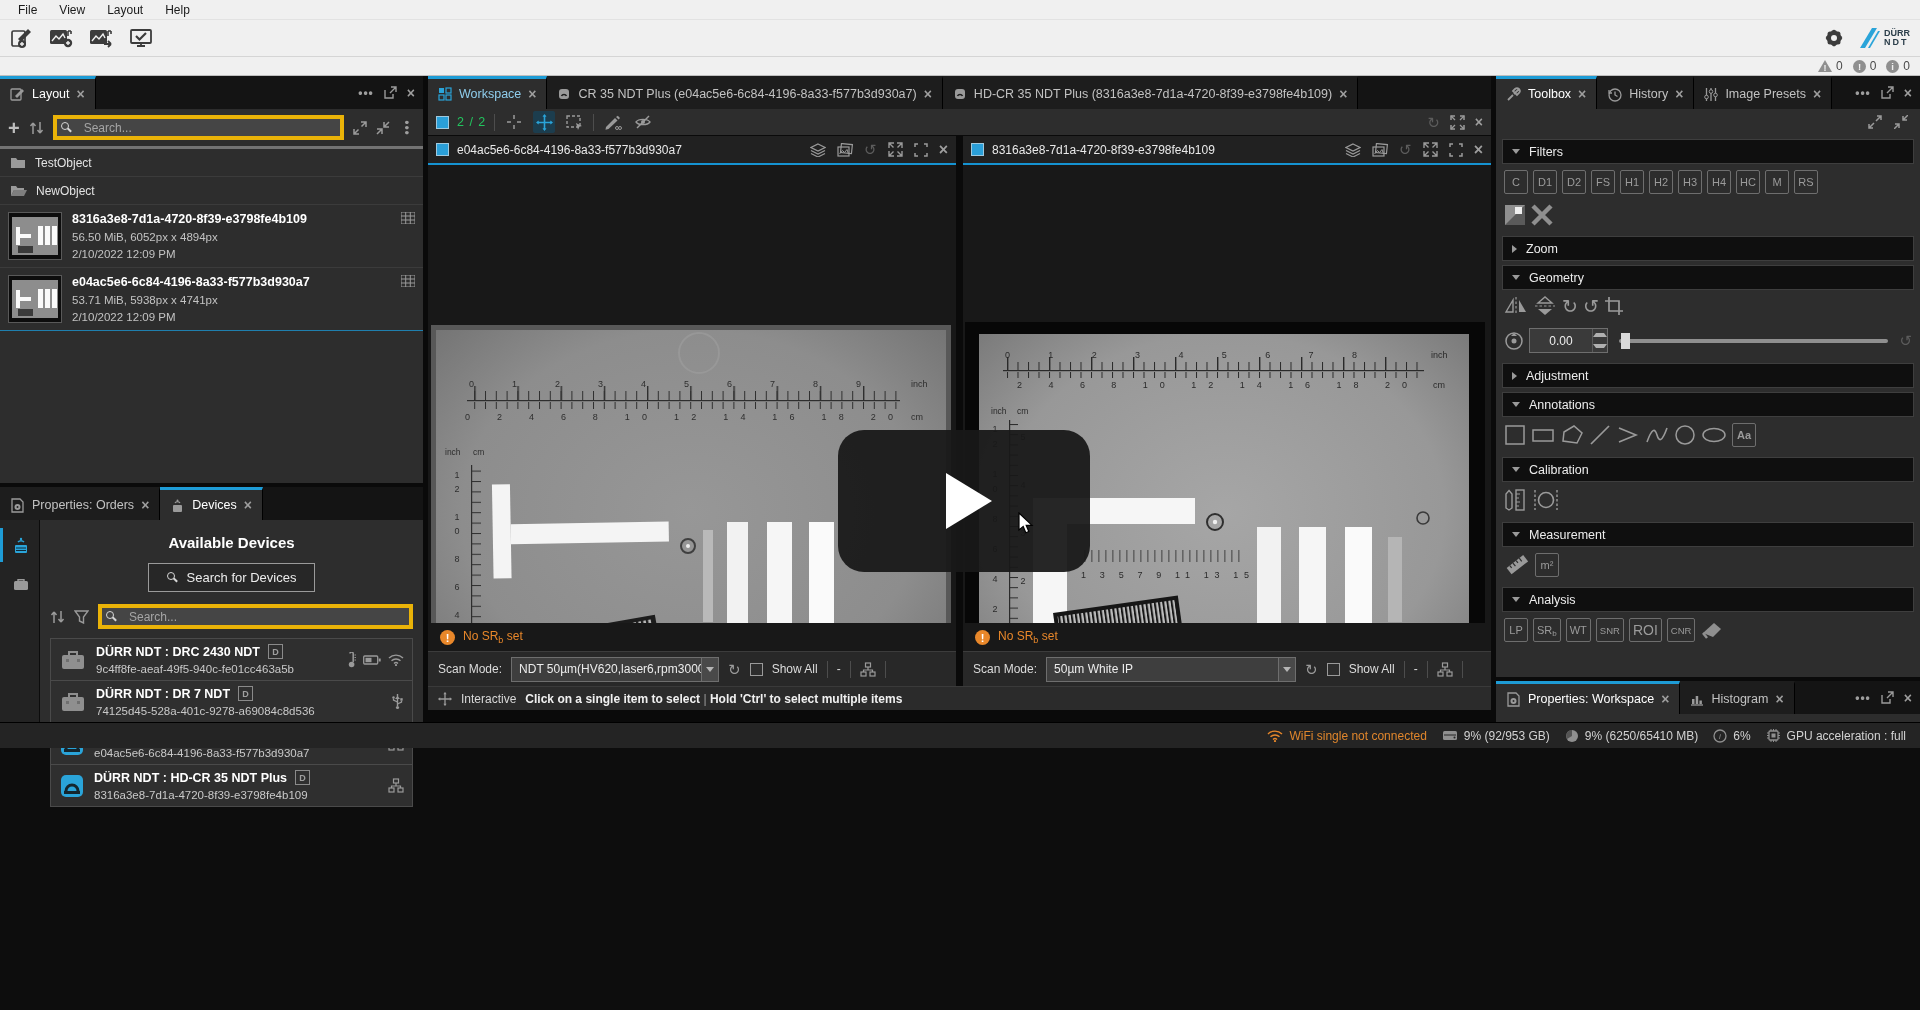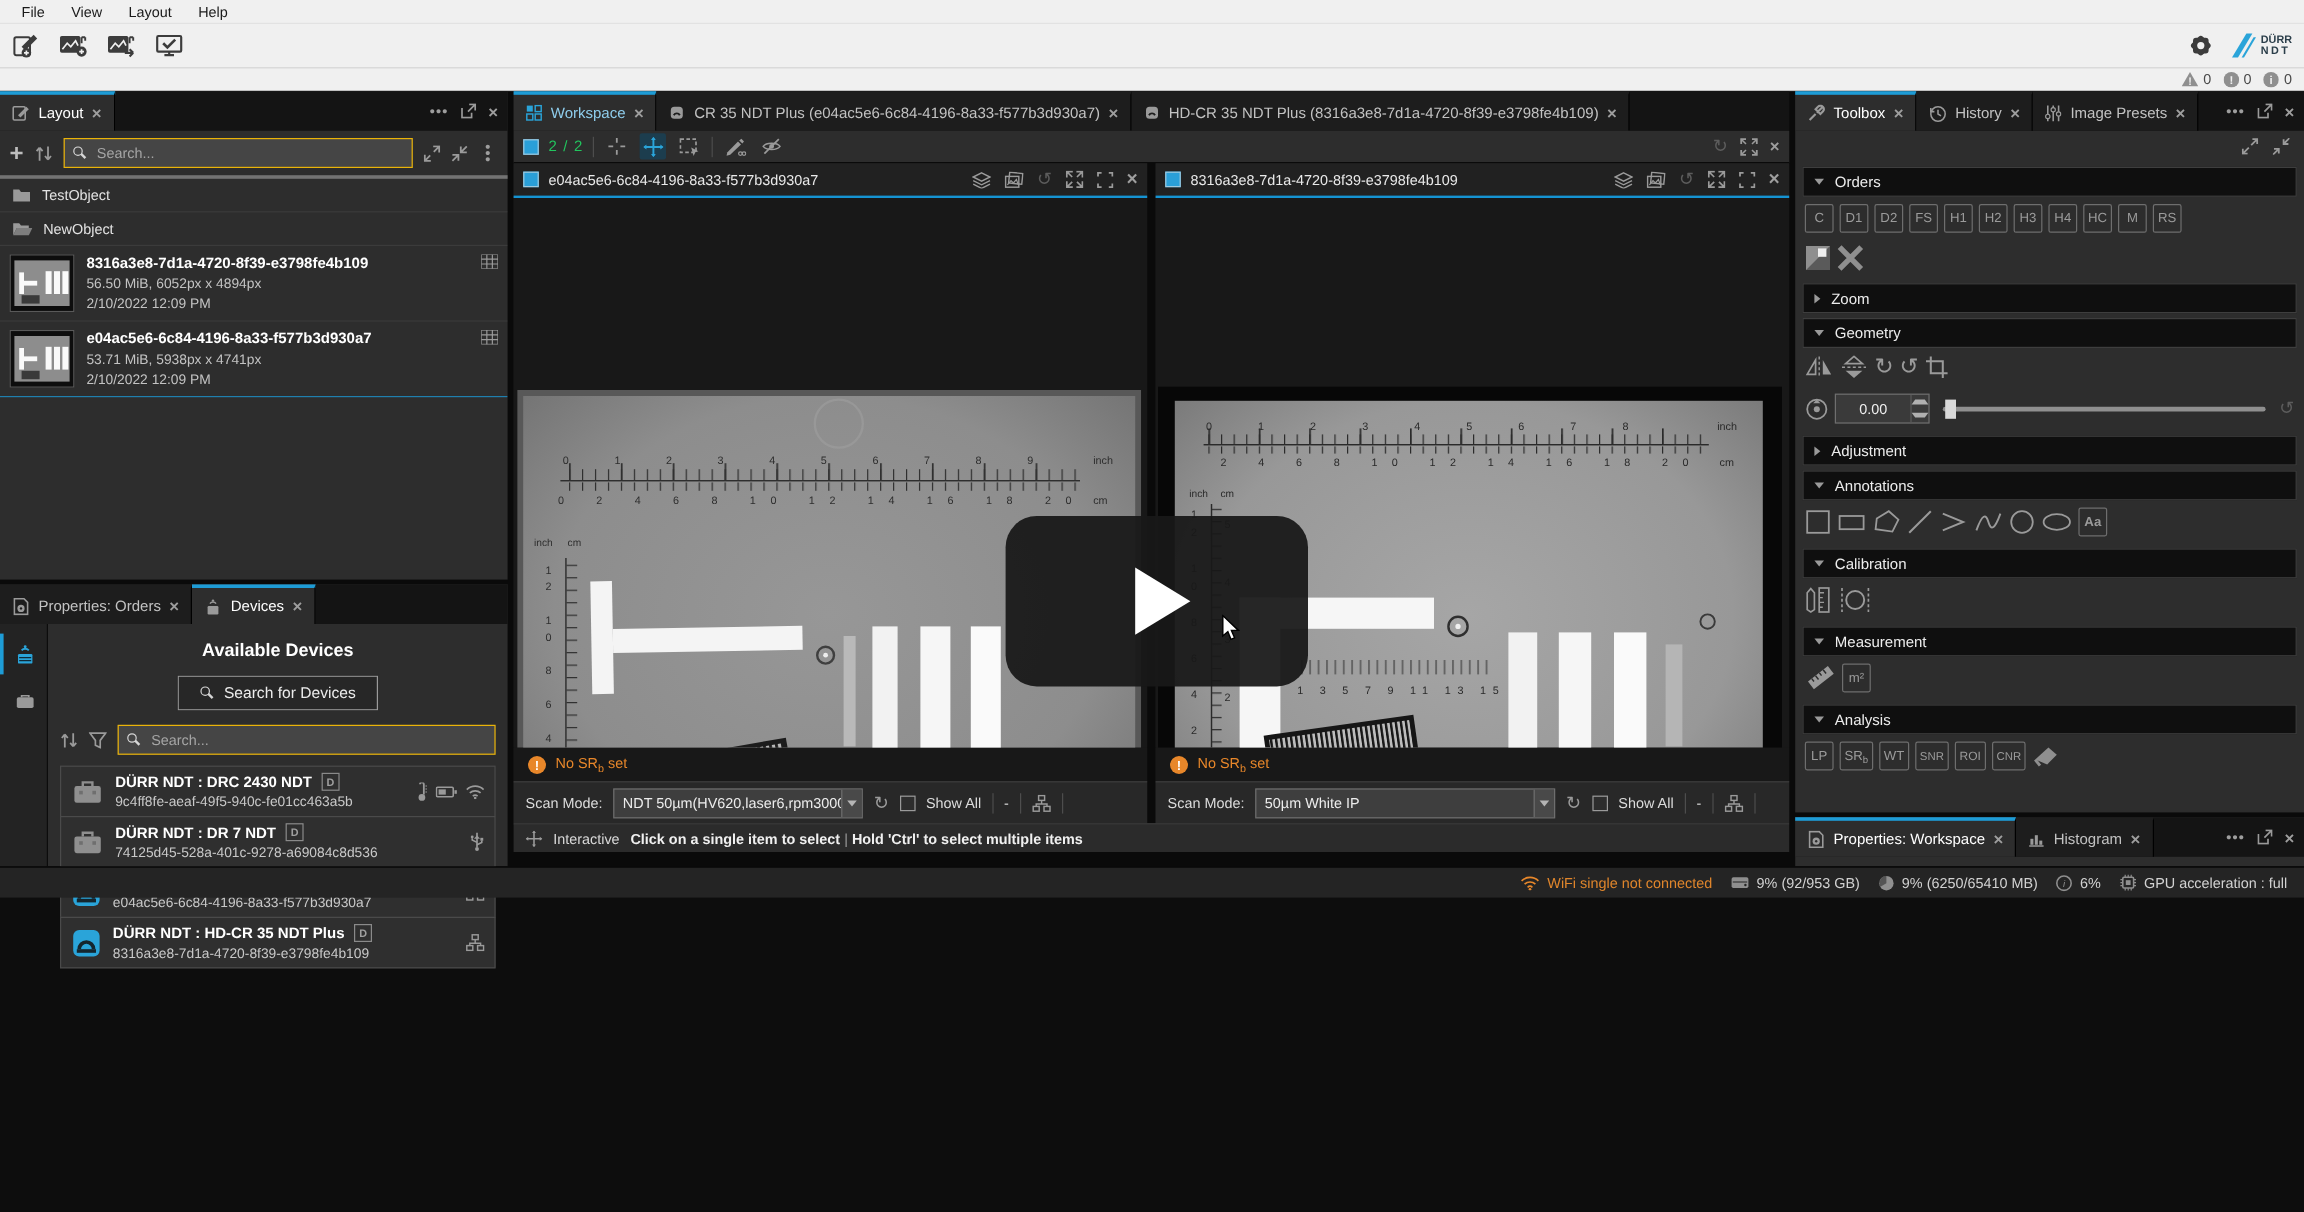--- a/index.html
+++ b/index.html
@@ -29,21 +29,21 @@
   .tab{display:flex;align-items:center;gap:7px;padding:0 10px;background:#1d1d1d;color:#c2c2c2;
        border-top:3px solid transparent;border-right:1px solid #000;font-size:12.5px;white-space:nowrap}
   .tab.active{background:#2d2d2d;border-top-color:#1e9cd6;color:#fff}
   .tab.active.bluetext{color:#8fcdec}
   .x{font-weight:bold;font-size:14px;color:#9e9e9e;line-height:1;cursor:default}
   .tabbar-right{margin-left:auto;display:flex;align-items:center;gap:10px;padding:0 8px;color:#9e9e9e}
   .dots{font-weight:bold;letter-spacing:1px;color:#9e9e9e;font-size:12px}
 
   
   .searchwrap{position:relative;flex:1;display:flex}
-  .searchwrap input{flex:1;height:25px;background:#454545;border:1px solid #eab308;color:#ddd;
+  .searchwrap input{flex:1;height:25px;background:#454545;border:4px solid #eab308;color:#ddd;
     padding:0 6px 0 27px;font-size:12px;font-family:inherit}
   .searchwrap input::placeholder{color:#a5a5a5}
   .magwrap{position:absolute;left:8px;top:7px;width:12px;height:12px}
   .mag{display:block;width:8px;height:8px;border:1.6px solid #d6d6d6;border-radius:50%;position:relative}
   .mag::after{content:'';position:absolute;width:5px;height:1.7px;background:#d6d6d6;transform:rotate(45deg);right:-4px;bottom:-2px}
 
   
   .orders{height:407px;flex:none}
   .orders-toolbar{display:flex;align-items:center;gap:9px;padding:6px 8px;flex:none}
   .plusbtn{color:#bdbdbd;font-size:20px;font-weight:bold;line-height:1}
@@ -947,21 +947,21 @@
             </span>
           <span>
               <svg class="ic" width="14" height="14" viewBox="0 0 14 14">
                 <path d="M13 5H9V1M9 5l5-5M1 9h4v4M5 9l-5 5" fill="none" stroke="currentColor" stroke-width="1.5"></path>
               </svg>
             </span>
         </div>
 
         <div class="sec-h">
             <span class="ar-d"></span>
-            <span>Orders</span>
+            <span>Filters</span>
           </div>
         <div class="sec-body">
           <span class="fbtn">C</span>
           <span class="fbtn">D1</span>
           <span class="fbtn">D2</span>
           <span class="fbtn">FS</span>
           <span class="fbtn">H1</span>
           <span class="fbtn">H2</span>
           <span class="fbtn">H3</span>
           <span class="fbtn">H4</span>
@@ -1134,21 +1134,21 @@
             <span>Analysis</span>
           </div>
         <div class="sec-body">
           <span class="fbtn">LP</span>
           <span class="fbtn">
               <span>SR</span>
               <span style="font-size:8px;align-self:flex-end;margin-bottom:3px">b</span>
             </span>
           <span class="fbtn">WT</span>
           <span class="fbtn" style="font-size:9.5px">SNR</span>
-          <span class="fbtn" style="font-size:10px">ROI</span>
+          <span class="fbtn" style="font-size:14px">ROI</span>
           <span class="fbtn" style="font-size:9.5px">CNR</span>
           <span>
               <svg class="ic gray" width="24" height="22" viewBox="0 0 24 22">
                 <path d="M3 14 14 4l7 6-8 8Z" fill="currentColor"></path>
                 <path d="M3 14l4 5" stroke="currentColor" stroke-width="2.5"></path>
               </svg>
             </span>
         </div>
       </section>
 

